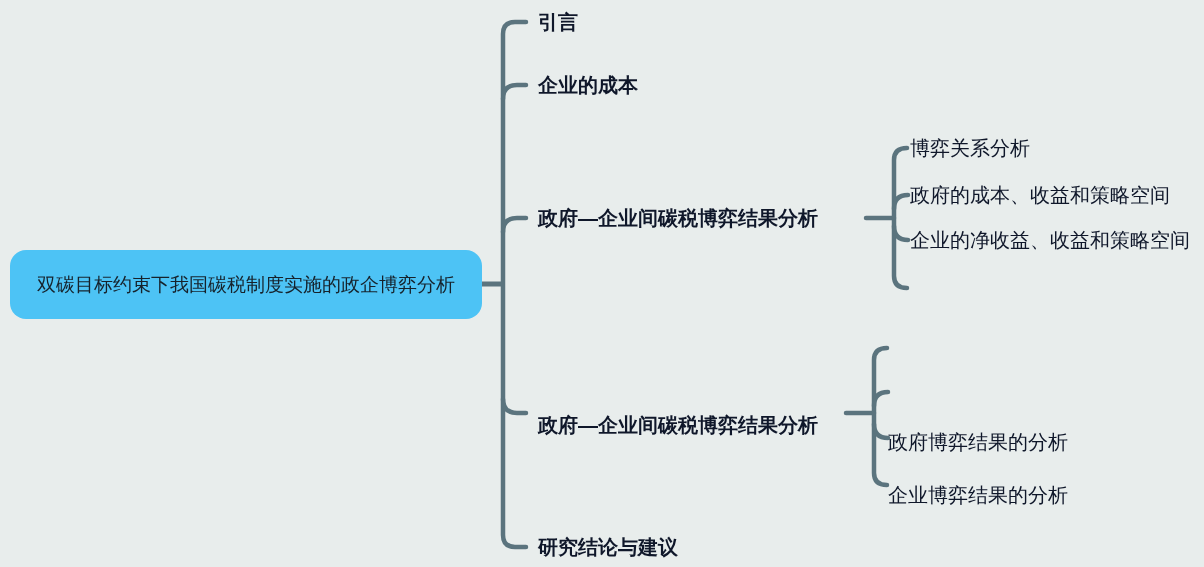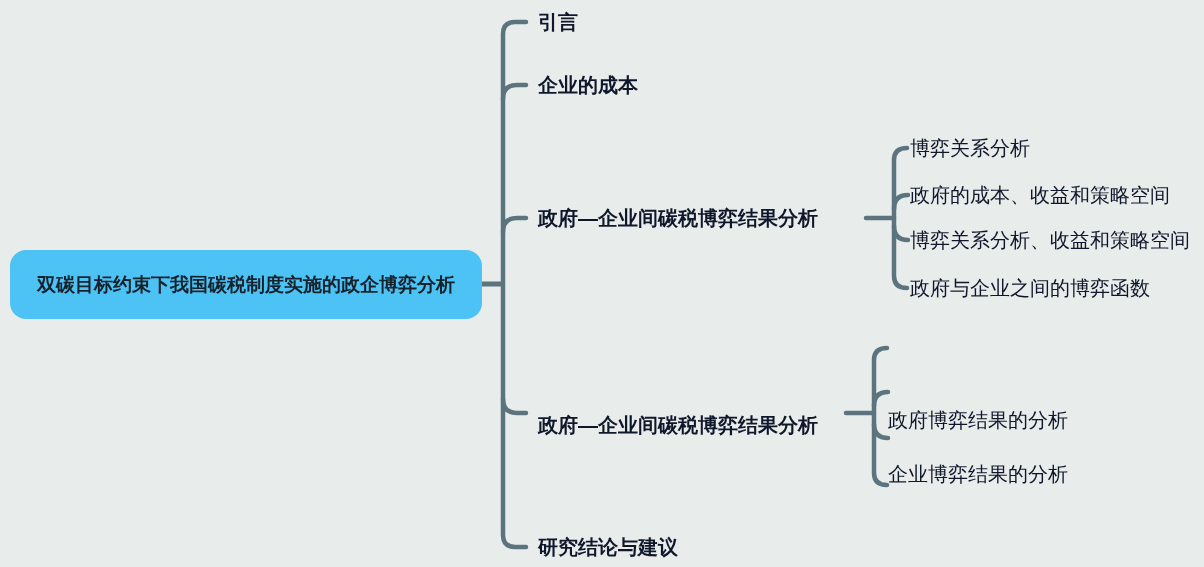--- a/index.html
+++ b/index.html
@@ -34,21 +34,21 @@
     background: #4dc3f5;
     border-radius: 16px;
     display: flex;
     align-items: center;
     justify-content: center;
     box-sizing: border-box;
     cursor: pointer;
   }
   .root-node .label {
     font-size: 19px;
-    font-weight: 700;
+    font-weight: 400;
     color: #16222b;
     white-space: nowrap;
   }
   .node-label {
     position: absolute;
     transform: translateY(-50%);
     white-space: nowrap;
     color: #0f172a;
     line-height: 1.2;
     cursor: pointer;
@@ -100,19 +100,18 @@
   </div>
 
   <div class="node-label branch" style="top:22px">引言</div>
   <div class="node-label branch" style="top:85px">企业的成本</div>
   <div class="node-label branch" style="top:218px">政府—企业间碳税博弈结果分析</div>
   <div class="node-label branch" style="top:425px">政府—企业间碳税博弈结果分析</div>
   <div class="node-label branch" style="top:547px">研究结论与建议</div>
 
   <div class="node-label subtopic group-a" style="top:148px">博弈关系分析</div>
   <div class="node-label subtopic group-a" style="top:195px">政府的成本、收益和策略空间</div>
-  <div class="node-label subtopic group-a" style="top:240px">博弈关系分析、收益和策略空间</div>
-  <div class="node-label subtopic group-a" style="top:288px">政府与企业之间的博弈函数</div>
+  <div class="node-label subtopic group-a" style="top:240px">企业的净收益、收益和策略空间</div>
 
-  <div class="node-label subtopic group-b" style="top:420px">政府博弈结果的分析</div>
-  <div class="node-label subtopic group-b" style="top:474px">企业博弈结果的分析</div>
+  <div class="node-label subtopic group-b" style="top:442px">政府博弈结果的分析</div>
+  <div class="node-label subtopic group-b" style="top:495px">企业博弈结果的分析</div>
 
 </div>
 
 </body></html>

